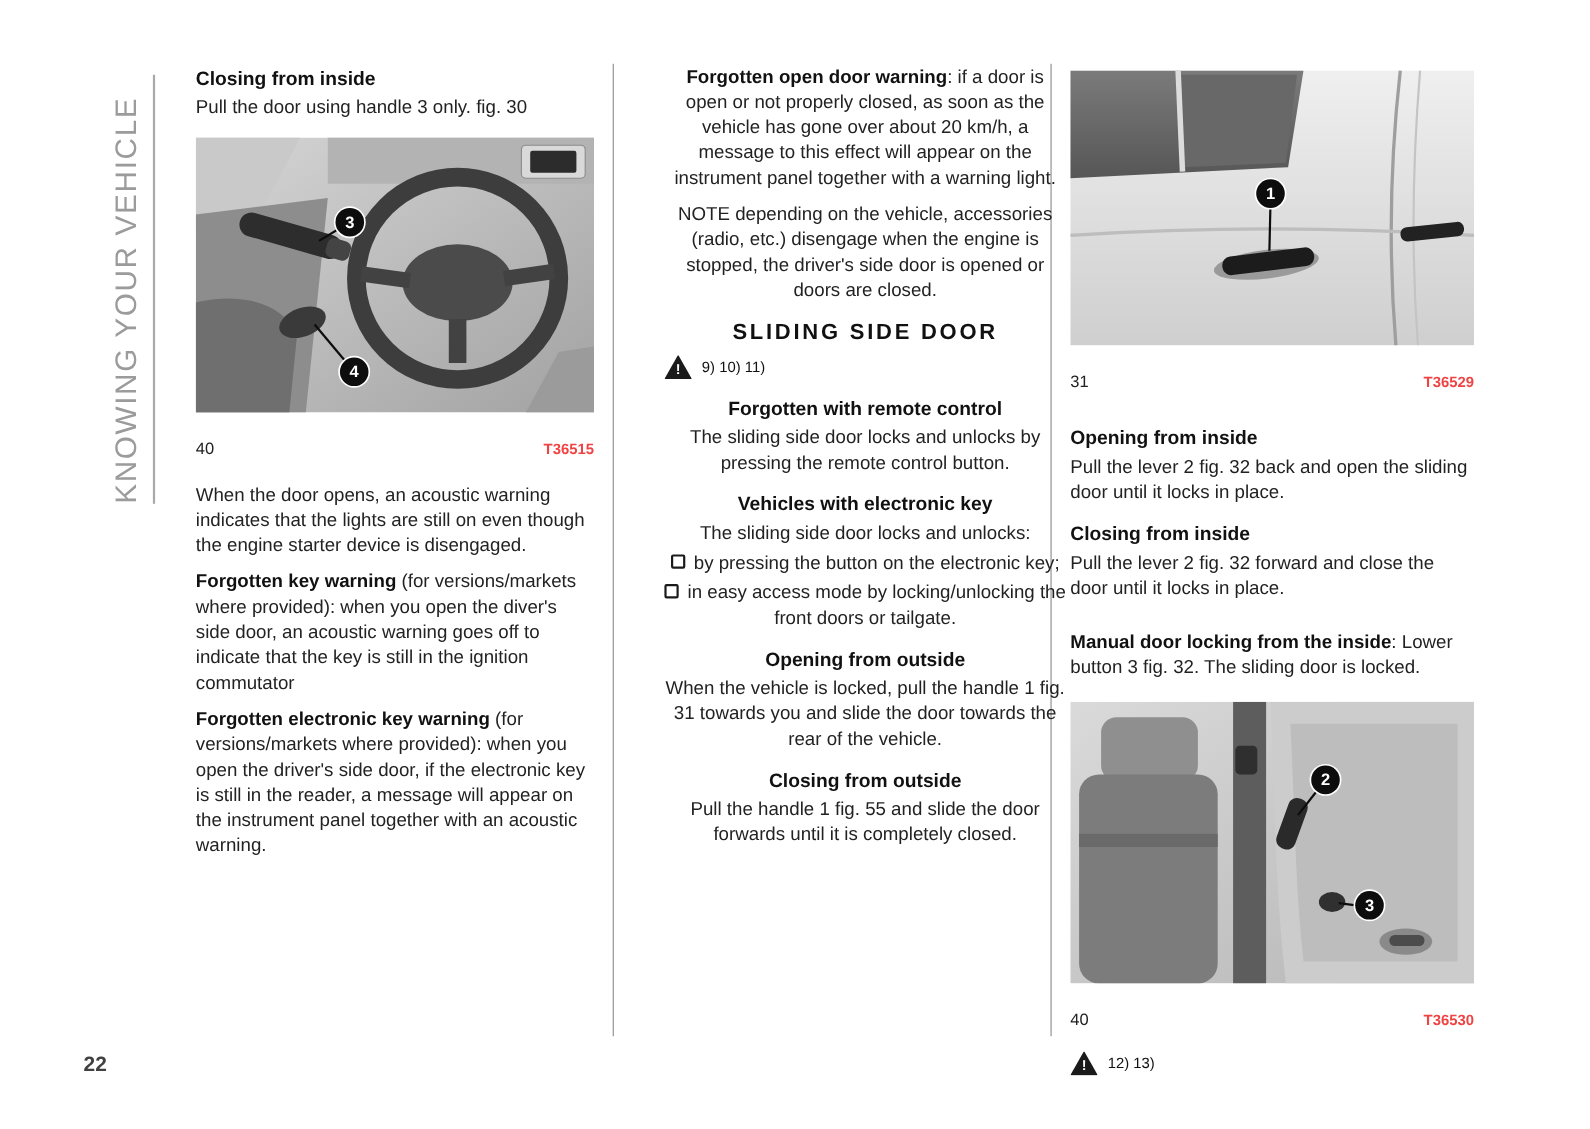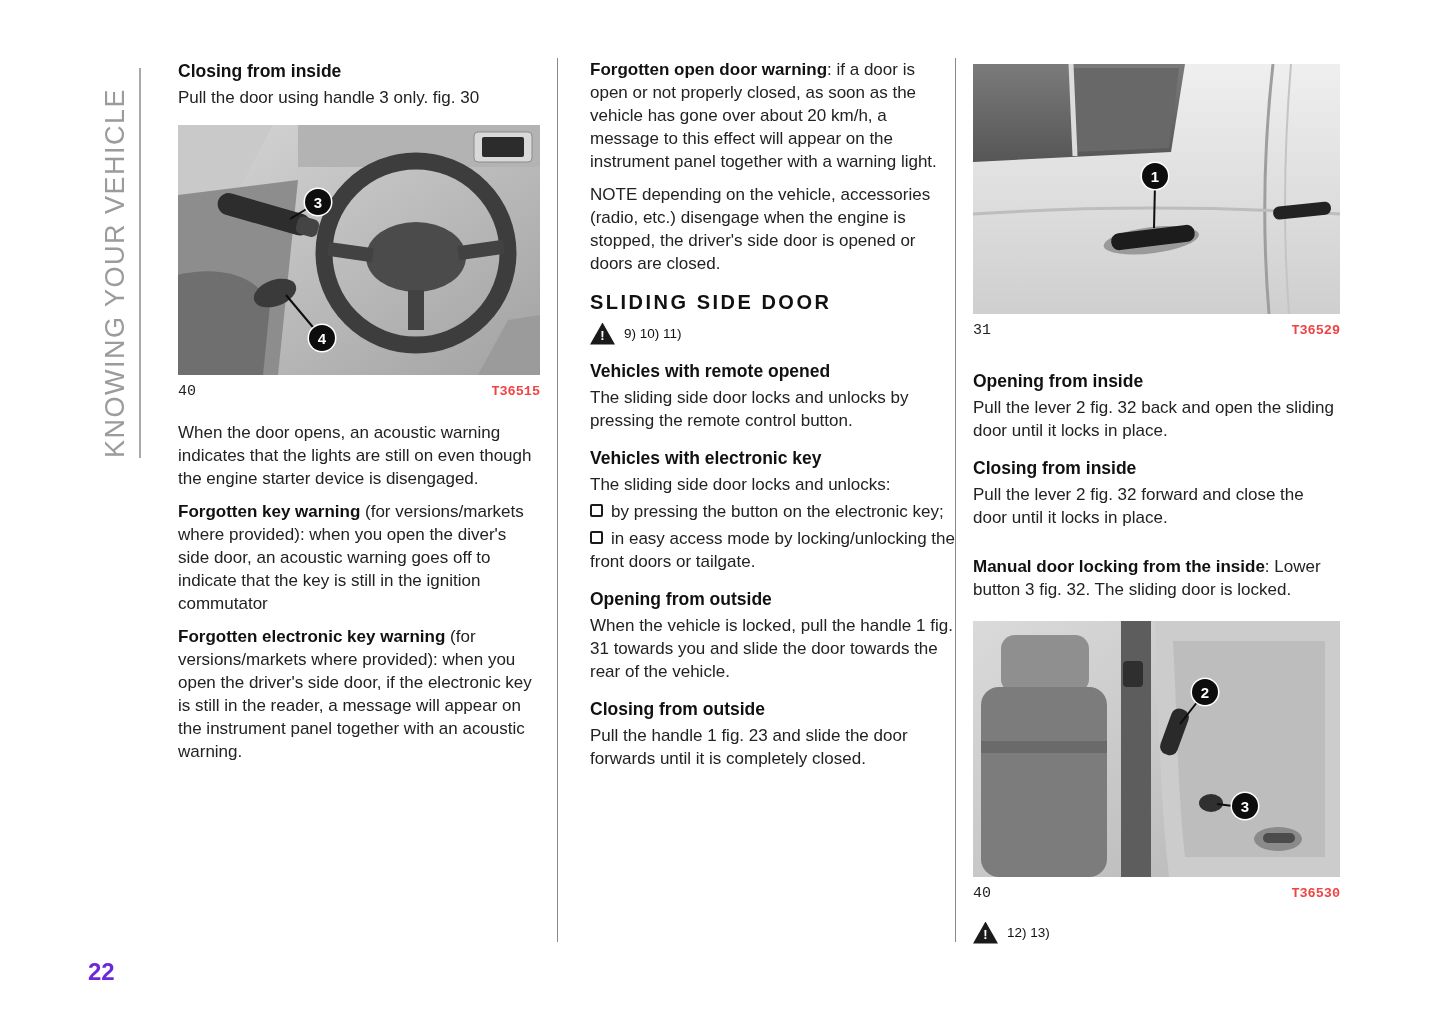--- a/index.html
+++ b/index.html
@@ -24,29 +24,29 @@
     white-space:nowrap;
   }
   .sidebar-rule{
     position:absolute;
     left:139px;top:68px;
     width:2px;height:390px;
     background:#a9a9a9;
   }
   .page-number{
     position:absolute;
-    left:88px;top:958px;
-    font-size:24px;
+    left:76px;top:958px;
+    font-size:19px;
     font-weight:bold;
-    color:#6d28d9;
+    color:#404040;
   }
   
   .col{position:absolute;top:58px;font-size:17px;line-height:23px;}
   .col1{left:178px;width:362px;}
-  .col2{left:590px;width:365px;}
+  .col2{left:604px;width:365px;text-align:center;}
   .col3{left:973px;width:367px;}
   .divider{position:absolute;top:58px;width:1px;height:884px;background:#8a8a8a;}
   .divider.d1{left:557px;}
   .divider.d2{left:955px;}
 
   h3.sub{font-size:17.5px;font-weight:bold;color:#111;margin:15px 0 3px 0;line-height:23px;}
   h3.sub.first{margin-top:2px;}
   p{margin:0 0 10px 0;}
   p.tight{margin-bottom:4px;}
   strong{color:#111;}
@@ -69,22 +69,21 @@
   .sq{
     display:inline-block;width:9px;height:9px;
     border:2px solid #1a1a1a;border-radius:2px;
     margin-right:8px;vertical-align:baseline;
   }
   
   .figure{position:relative;}
   .fig-art{display:block;}
   .fig-caption{
     display:flex;justify-content:space-between;align-items:flex-start;
-    margin-top:5px;
-    font-family:Liberation Mono, monospace;
+    margin-top:22px;
   }
   .fig-num{font-size:15px;color:#222;}
   .fig-code{font-size:13.5px;font-weight:bold;color:#ef4444;}
   .callout{
     position:absolute;width:26px;height:26px;border-radius:50%;
     background:#0d0d0d;color:#fff;
     box-shadow:0 0 0 1.5px #ffffff;
     display:flex;align-items:center;justify-content:center;
     font-size:15px;font-weight:bold;
   }
@@ -161,33 +160,33 @@
     <p><strong>Forgotten open door warning</strong><span>: if a door is open or not properly closed, as soon as the vehicle has gone over about 20 km/h, a message to this effect will appear on the instrument panel together with a warning light.</span></p>
     <p>NOTE depending on the vehicle, accessories (radio, etc.) disengage when the engine is stopped, the driver's side door is opened or doors are closed.</p>
 
     <div class="section-heading">SLIDING SIDE DOOR</div>
 
     <div class="warn-row">
       <span class="warn-tri">!</span>
       <span class="warn-refs">9) 10) 11)</span>
     </div>
 
-    <h3 class="sub">Vehicles with remote opened</h3>
+    <h3 class="sub">Forgotten with remote control</h3>
     <p>The sliding side door locks and unlocks by pressing the remote control button.</p>
 
     <h3 class="sub">Vehicles with electronic key</h3>
     <p class="tight">The sliding side door locks and unlocks:</p>
     <p class="bullet"><span class="sq"></span><span>by pressing the button on the electronic key;</span></p>
     <p class="bullet"><span class="sq"></span><span>in easy access mode by locking/unlocking the front doors or tailgate.</span></p>
 
     <h3 class="sub">Opening from outside</h3>
     <p>When the vehicle is locked, pull the handle 1 fig. 31 towards you and slide the door towards the rear of the vehicle.</p>
 
     <h3 class="sub">Closing from outside</h3>
-    <p>Pull the handle 1 fig. 23 and slide the door forwards until it is completely closed.</p>
+    <p>Pull the handle 1 fig. 55 and slide the door forwards until it is completely closed.</p>
   </div>
 
   <div class="col col3">
 
     <div class="figure" style="margin-top:6px;">
       <svg class="fig-art" width="367" height="250" viewBox="0 0 367 250">
         <defs>
           <linearGradient id="g31" x1="0" y1="0" x2="0" y2="1">
             <stop offset="0" stop-color="#efefef"></stop>
               <stop offset="1" stop-color="#cfcfcf"></stop>

